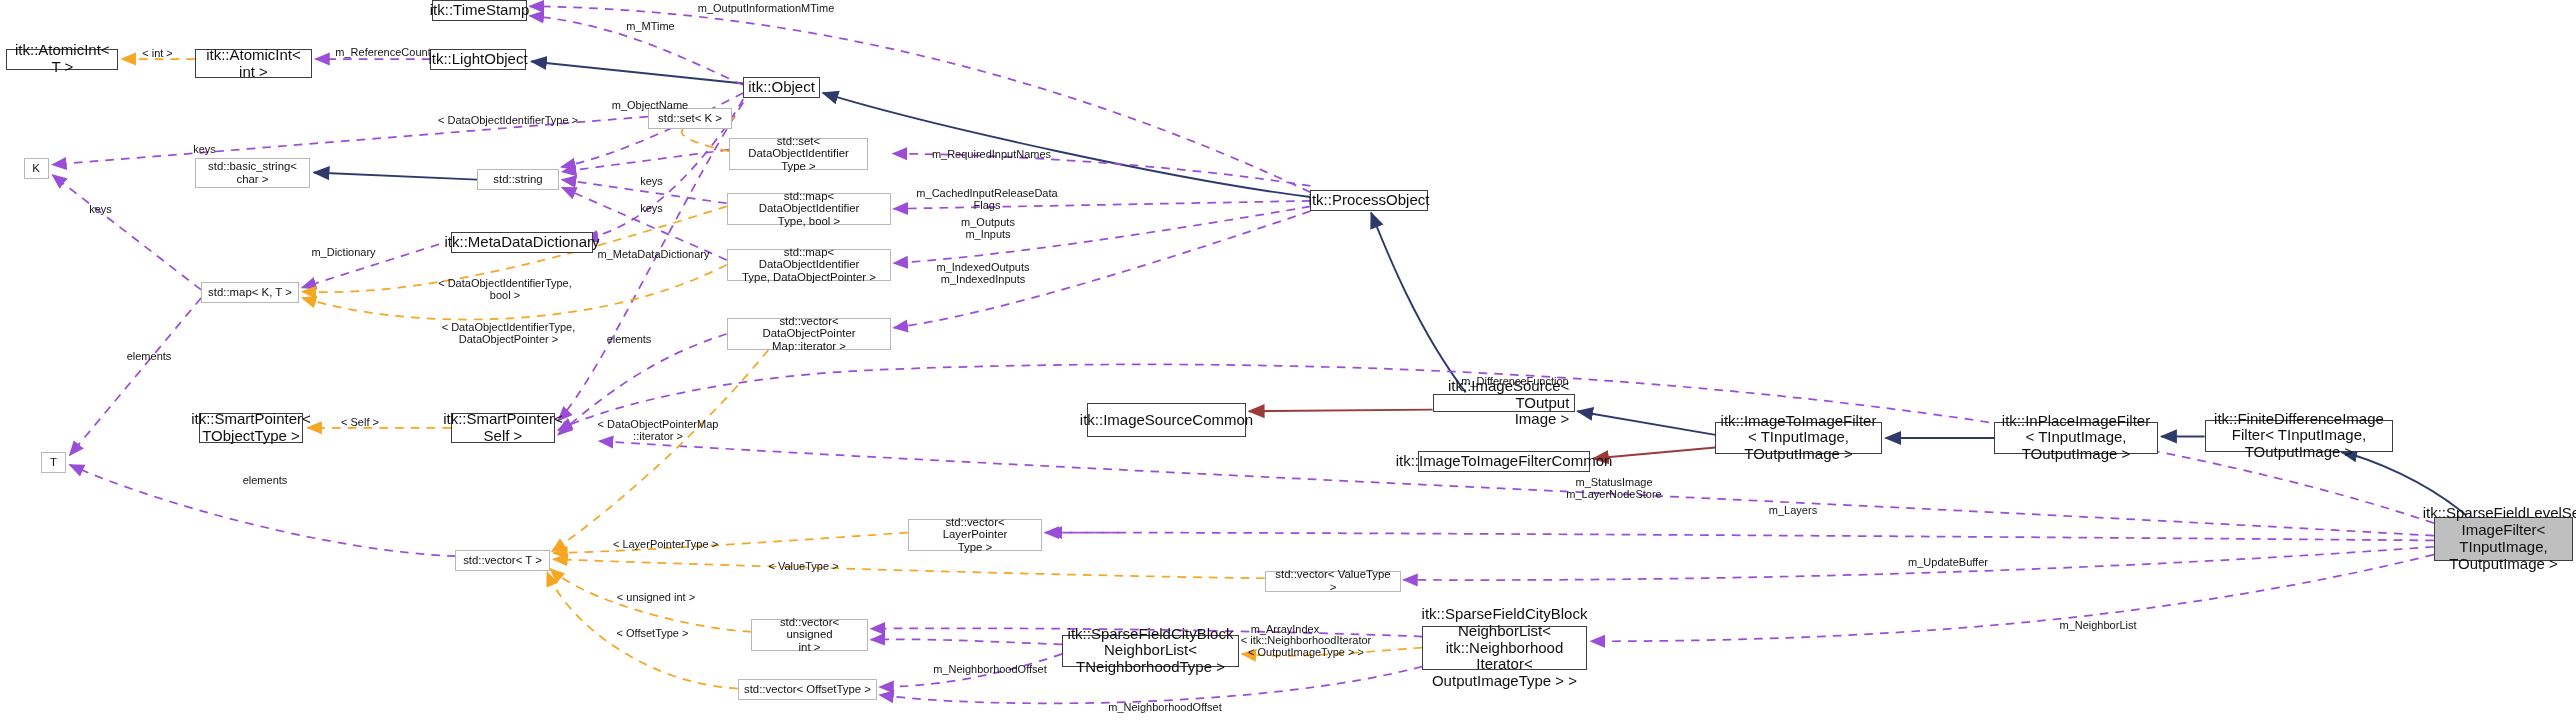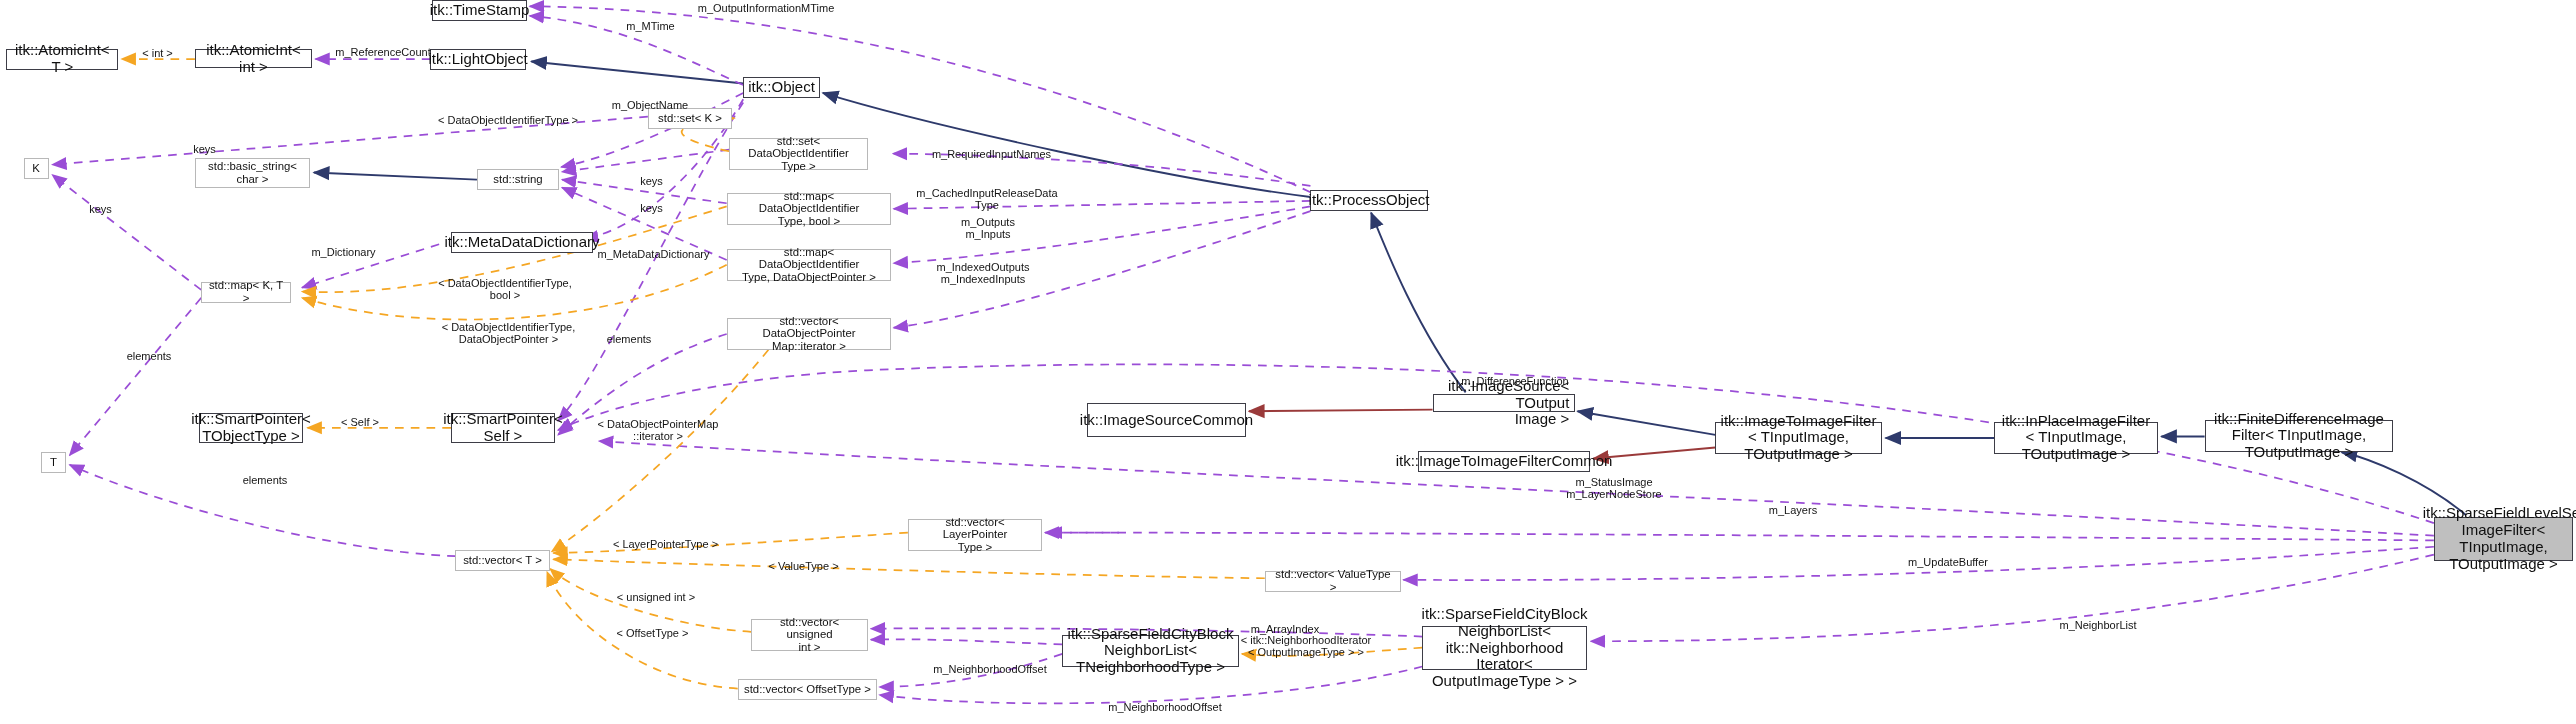--- a/index.html
+++ b/index.html
@@ -193,32 +193,32 @@
       <path d="M 953 802 C 860 796 740 760 698 722" marker-end="url(#arrow-inst)"></path>
 
       <path d="M 936 874 C 820 868 720 790 694 726" marker-end="url(#arrow-inst)"></path>
 
       <path d="M 1805 822 C 1700 830 1640 836 1576 830" marker-end="url(#arrow-inst)"></path>
     </g>
   </svg>
 
   <div id="nodes">
       <div class="node cls" style="left: 6.3px; top: 49px; width: 112px; height: 20.5px;">itk::AtomicInt&lt; T &gt;</div>
-      <div class="node cls" style="left: 195px; top: 49px; width: 117px; height: 19px;">itk::AtomicInt&lt; int &gt;</div>
+      <div class="node cls" style="left: 195px; top: 49px; width: 117px; height: 29px;">itk::AtomicInt&lt; int &gt;</div>
       <div class="node cls" style="left: 430px; top: 49px; width: 96px; height: 20.5px;">itk::LightObject</div>
       <div class="node cls" style="left: 432px; top: 0px; width: 95px; height: 20.5px;">itk::TimeStamp</div>
       <div class="node cls" style="left: 743px; top: 77px; width: 77px; height: 20.5px; text-align: center;">itk::Object</div>
       <div class="node cls" style="left: 1310px; top: 190px; width: 118px; height: 20.5px;">itk::ProcessObject</div>
       <div class="node tmpl" style="left: 648px; top: 108px; width: 84px; height: 20.5px;">std::set&lt; K &gt;</div>
       <div class="node tmpl" style="left: 23.6px; top: 158px; width: 25px; height: 20.5px;">K</div>
       <div class="node tmpl" style="left: 195px; top: 158px; width: 115px; height: 30px;">std::basic_string&lt;
 char &gt;</div>
       <div class="node tmpl" style="left: 477px; top: 169px; width: 82px; height: 20.5px;">std::string</div>
       <div class="node cls" style="left: 439px; top: 232px; width: 142px; height: 20.5px; margin-left: 12px;">itk::MetaDataDictionary</div>
-      <div class="node tmpl" style="left: 201px; top: 282px; width: 90px; height: 20.5px;">std::map&lt; K, T &gt;</div>
+      <div class="node tmpl" style="left: 201px; top: 282px; width: 98px; height: 20.5px;">std::map&lt; K, T &gt;</div>
       <div class="node tmpl" style="left: 41px; top: 452px; width: 25px; height: 20.5px;">T</div>
       <div class="node tmpl" style="left: 729px; top: 138px; width: 139px; height: 31.5px;">std::set&lt; DataObjectIdentifier
 Type &gt;</div>
       <div class="node tmpl" style="left: 727px; top: 193px; width: 164px; height: 31.5px;">std::map&lt; DataObjectIdentifier
 Type, bool &gt;</div>
       <div class="node tmpl" style="left: 727px; top: 249px; width: 164px; height: 31.5px;">std::map&lt; DataObjectIdentifier
 Type, DataObjectPointer &gt;</div>
       <div class="node tmpl" style="left: 727px; top: 318px; width: 164px; height: 31.5px;">std::vector&lt; DataObjectPointer
 Map::iterator &gt;</div>
       <div class="node cls" style="left: 199px; top: 413px; width: 104px; height: 30px;">itk::SmartPointer&lt;
@@ -258,21 +258,21 @@
       <div class="edge-label" style="left: 676px; top: 1.6px; width: 180px;">m_OutputInformationMTime</div>
       <div class="edge-label" style="left: 615px; top: 19.7px; width: 71px;">m_MTime</div>
       <div class="edge-label" style="left: 599px; top: 99px; width: 102px;">m_ObjectName</div>
       <div class="edge-label" style="left: 429px; top: 114px; width: 158px;">&lt; DataObjectIdentifierType &gt;</div>
       <div class="edge-label" style="left: 183px; top: 143px; width: 43px;">keys</div>
       <div class="edge-label" style="left: 79px; top: 203px; width: 43px;">keys</div>
       <div class="edge-label" style="left: 630px; top: 175px; width: 43px;">keys</div>
       <div class="edge-label" style="left: 630px; top: 202px; width: 43px;">keys</div>
       <div class="edge-label" style="left: 916px; top: 148px; width: 151px;">m_RequiredInputNames</div>
       <div class="edge-label" style="left: 905px; top: 187px; width: 164px;">m_CachedInputReleaseData
-Type</div>
+Flags</div>
       <div class="edge-label" style="left: 939px; top: 216px; width: 98px;">m_Outputs
 m_Inputs</div>
       <div class="edge-label" style="left: 916px; top: 261px; width: 134px;">m_IndexedOutputs
 m_IndexedInputs</div>
       <div class="edge-label" style="left: 296px; top: 246px; width: 95px;">m_Dictionary</div>
       <div class="edge-label" style="left: 584px; top: 248px; width: 139px;">m_MetaDataDictionary</div>
       <div class="edge-label" style="left: 426px; top: 277px; width: 158px;">&lt; DataObjectIdentifierType,
 bool &gt;</div>
       <div class="edge-label" style="left: 426px; top: 321px; width: 165px;">&lt; DataObjectIdentifierType,
 DataObjectPointer &gt;</div>

